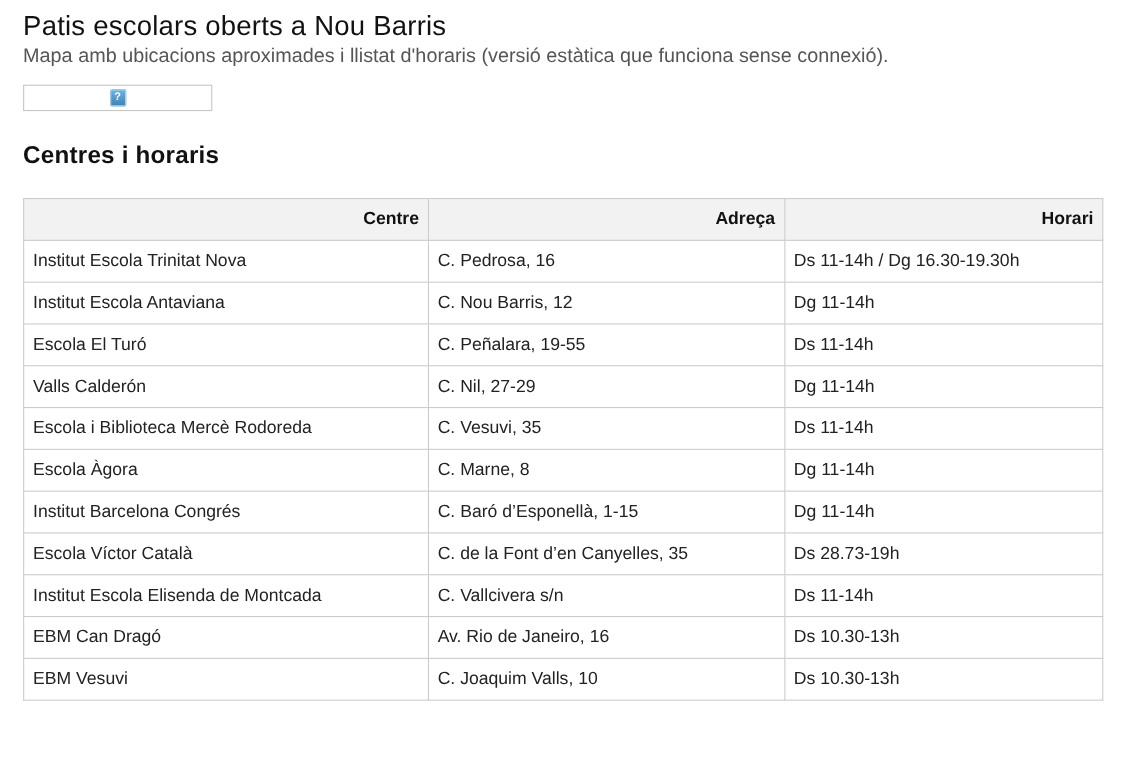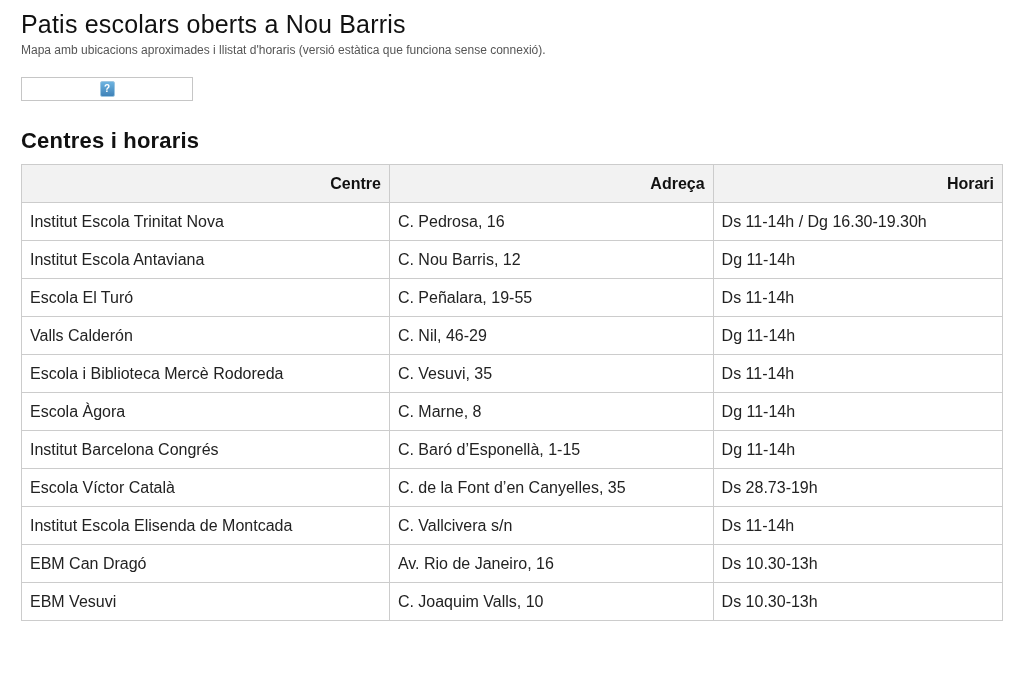--- a/index.html
+++ b/index.html
@@ -19,21 +19,21 @@
   }
   h1.page-title {
     font-size: 25px;
     line-height: 1.2;
     font-weight: normal;
     color: #111111;
     margin: 9px 0 2px 0;
     letter-spacing: 0.2px;
   }
   p.subtitle {
-    font-size: 12px;
+    font-size: 18px;
     line-height: 19px;
     color: #555555;
     margin: 0 0 17px 0;
   }
   .broken-image {
     width: 170px;
     height: 22px;
     border: 1px solid #c6c6c6;
     background: #ffffff;
     display: flex;
@@ -52,21 +52,21 @@
     color: #ffffff;
     font-size: 10px;
     font-weight: bold;
     line-height: 1;
   }
   h2.section-title {
     font-size: 22px;
     line-height: 1.2;
     font-weight: bold;
     color: #111111;
-    margin: 27px 0 10px 0;
+    margin: 27px 0 26px 0;
     letter-spacing: 0.2px;
   }
   table.schedule {
     width: 100%;
     border-collapse: collapse;
     font-size: 16px;
     color: #222222;
   }
   table.schedule th,
   table.schedule td {
@@ -126,21 +126,21 @@
           <td>C. Nou Barris, 12</td>
           <td>Dg 11-14h</td>
         </tr>
         <tr>
           <td>Escola El Turó</td>
           <td>C. Peñalara, 19-55</td>
           <td>Ds 11-14h</td>
         </tr>
         <tr>
           <td>Valls Calderón</td>
-          <td>C. Nil, 46-29</td>
+          <td>C. Nil, 27-29</td>
           <td>Dg 11-14h</td>
         </tr>
         <tr>
           <td>Escola i Biblioteca Mercè Rodoreda</td>
           <td>C. Vesuvi, 35</td>
           <td>Ds 11-14h</td>
         </tr>
         <tr>
           <td>Escola Àgora</td>
           <td>C. Marne, 8</td>

